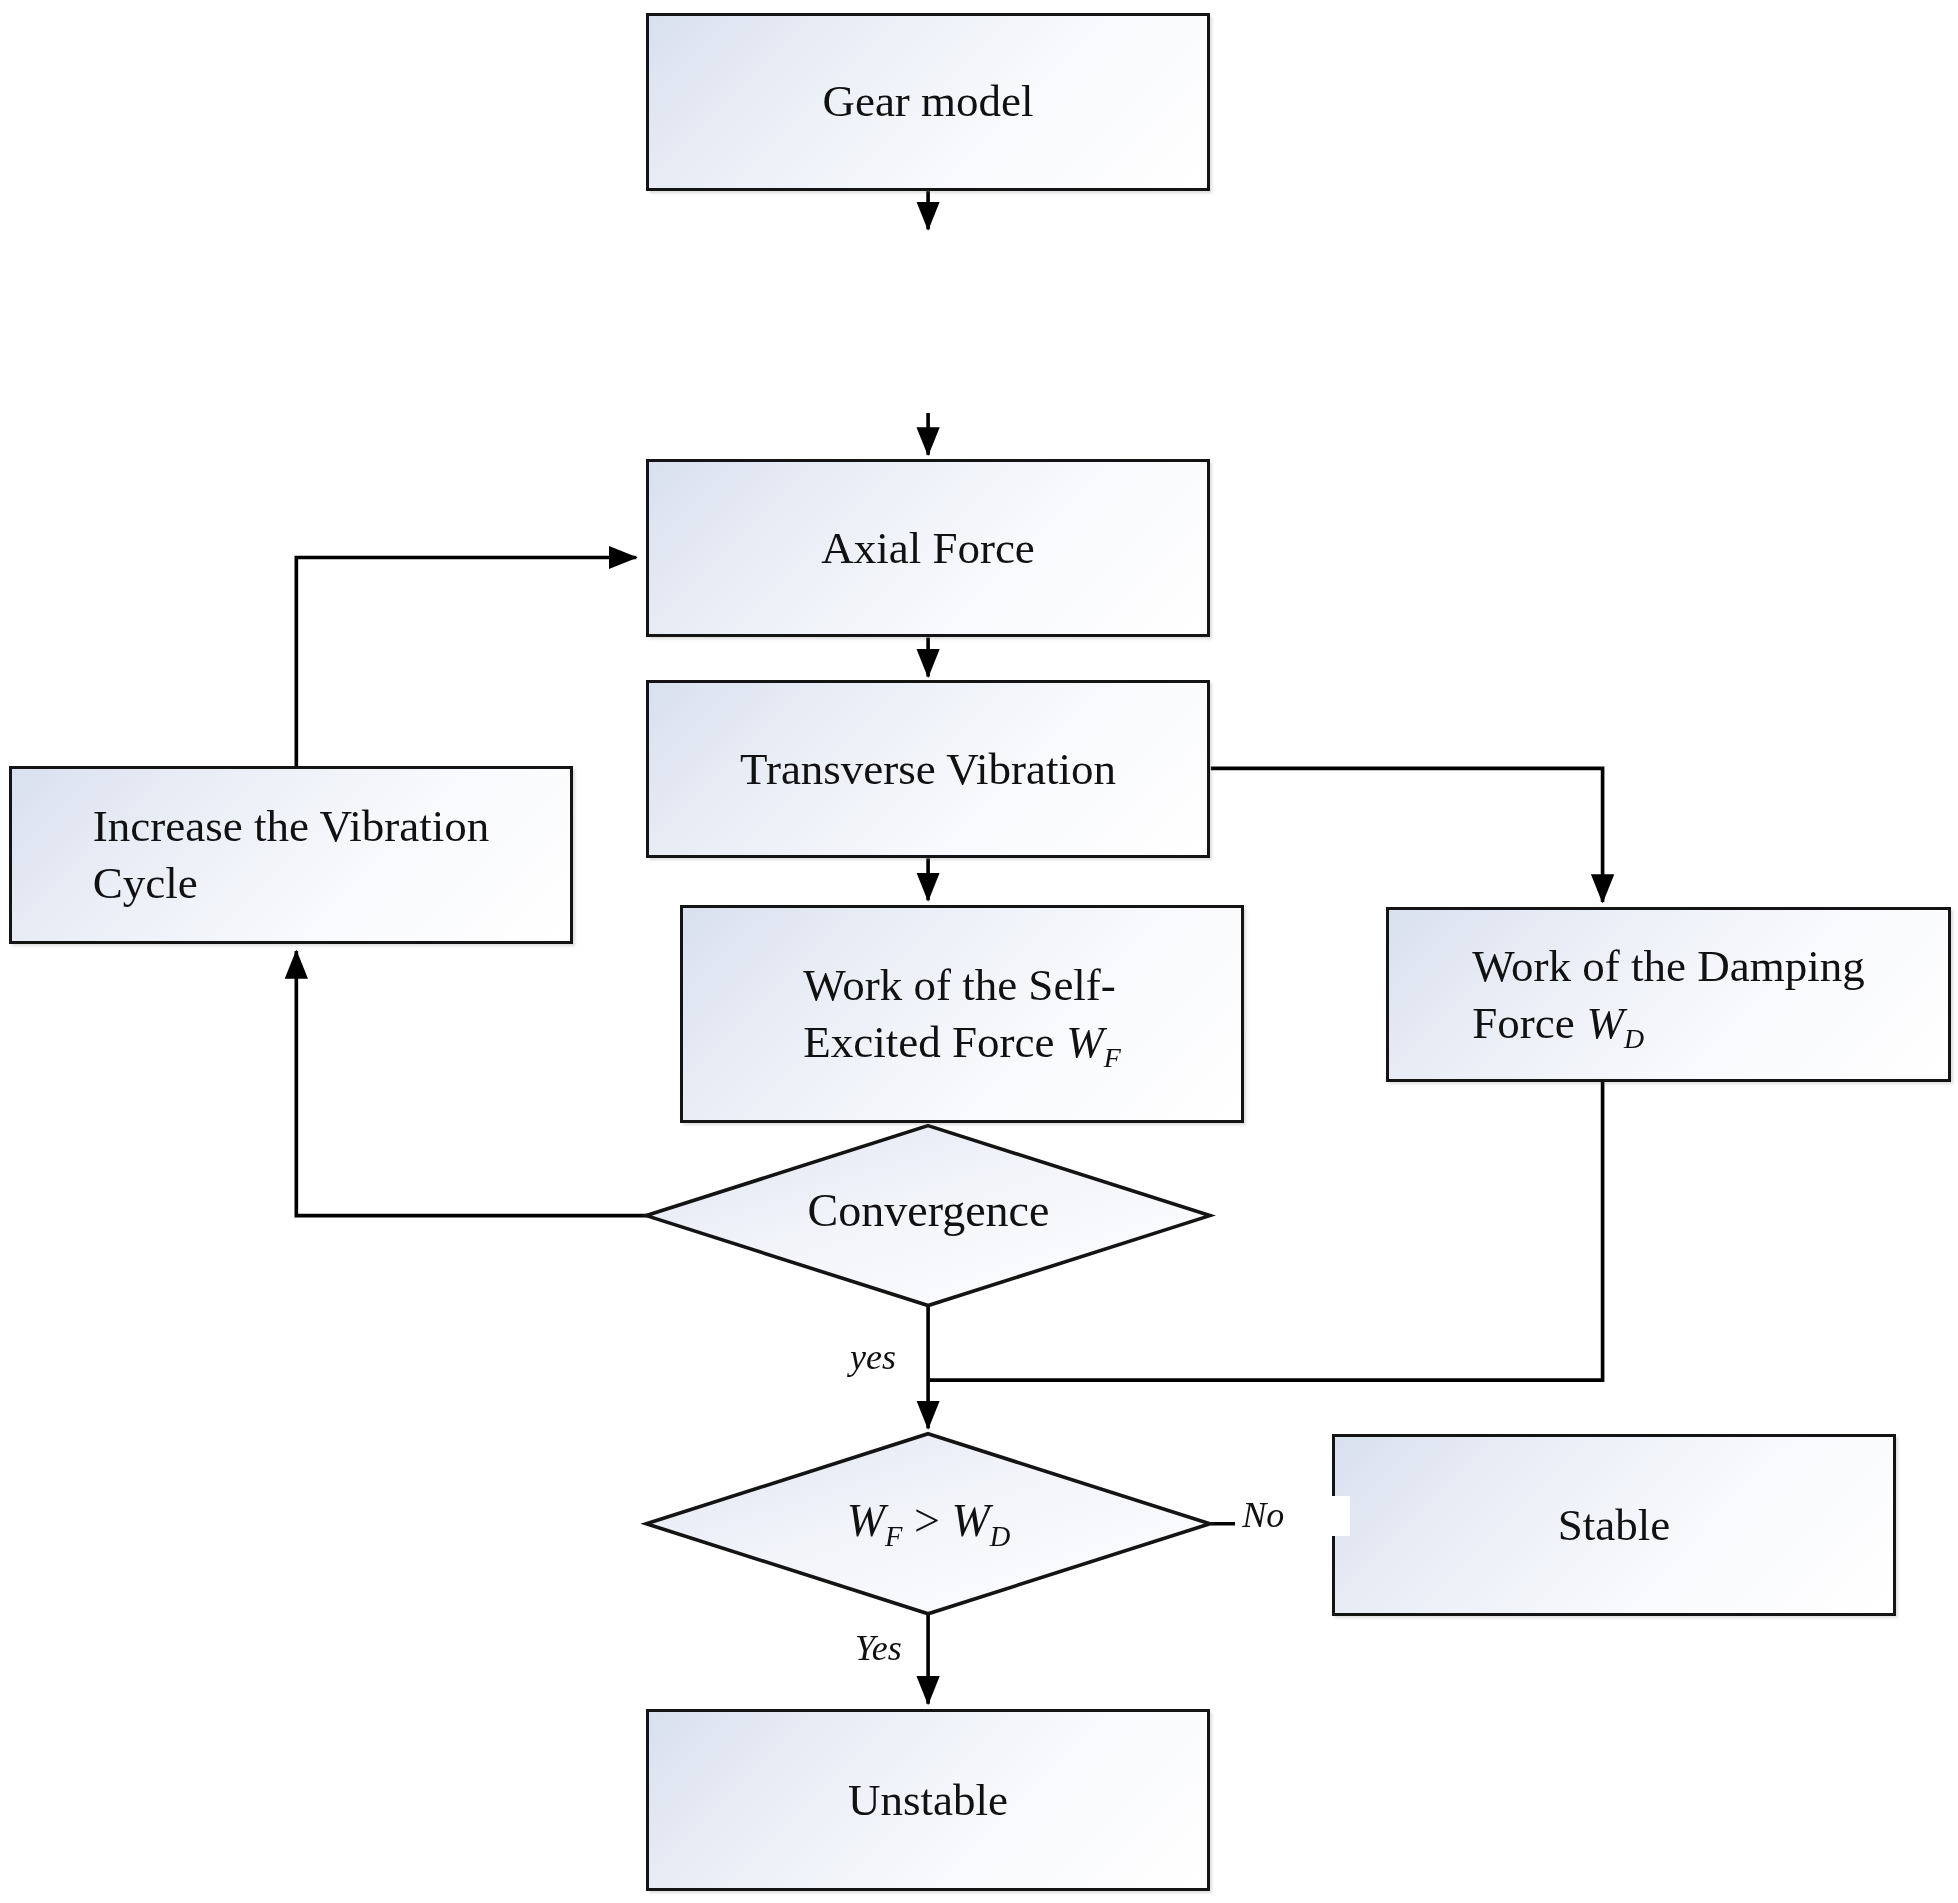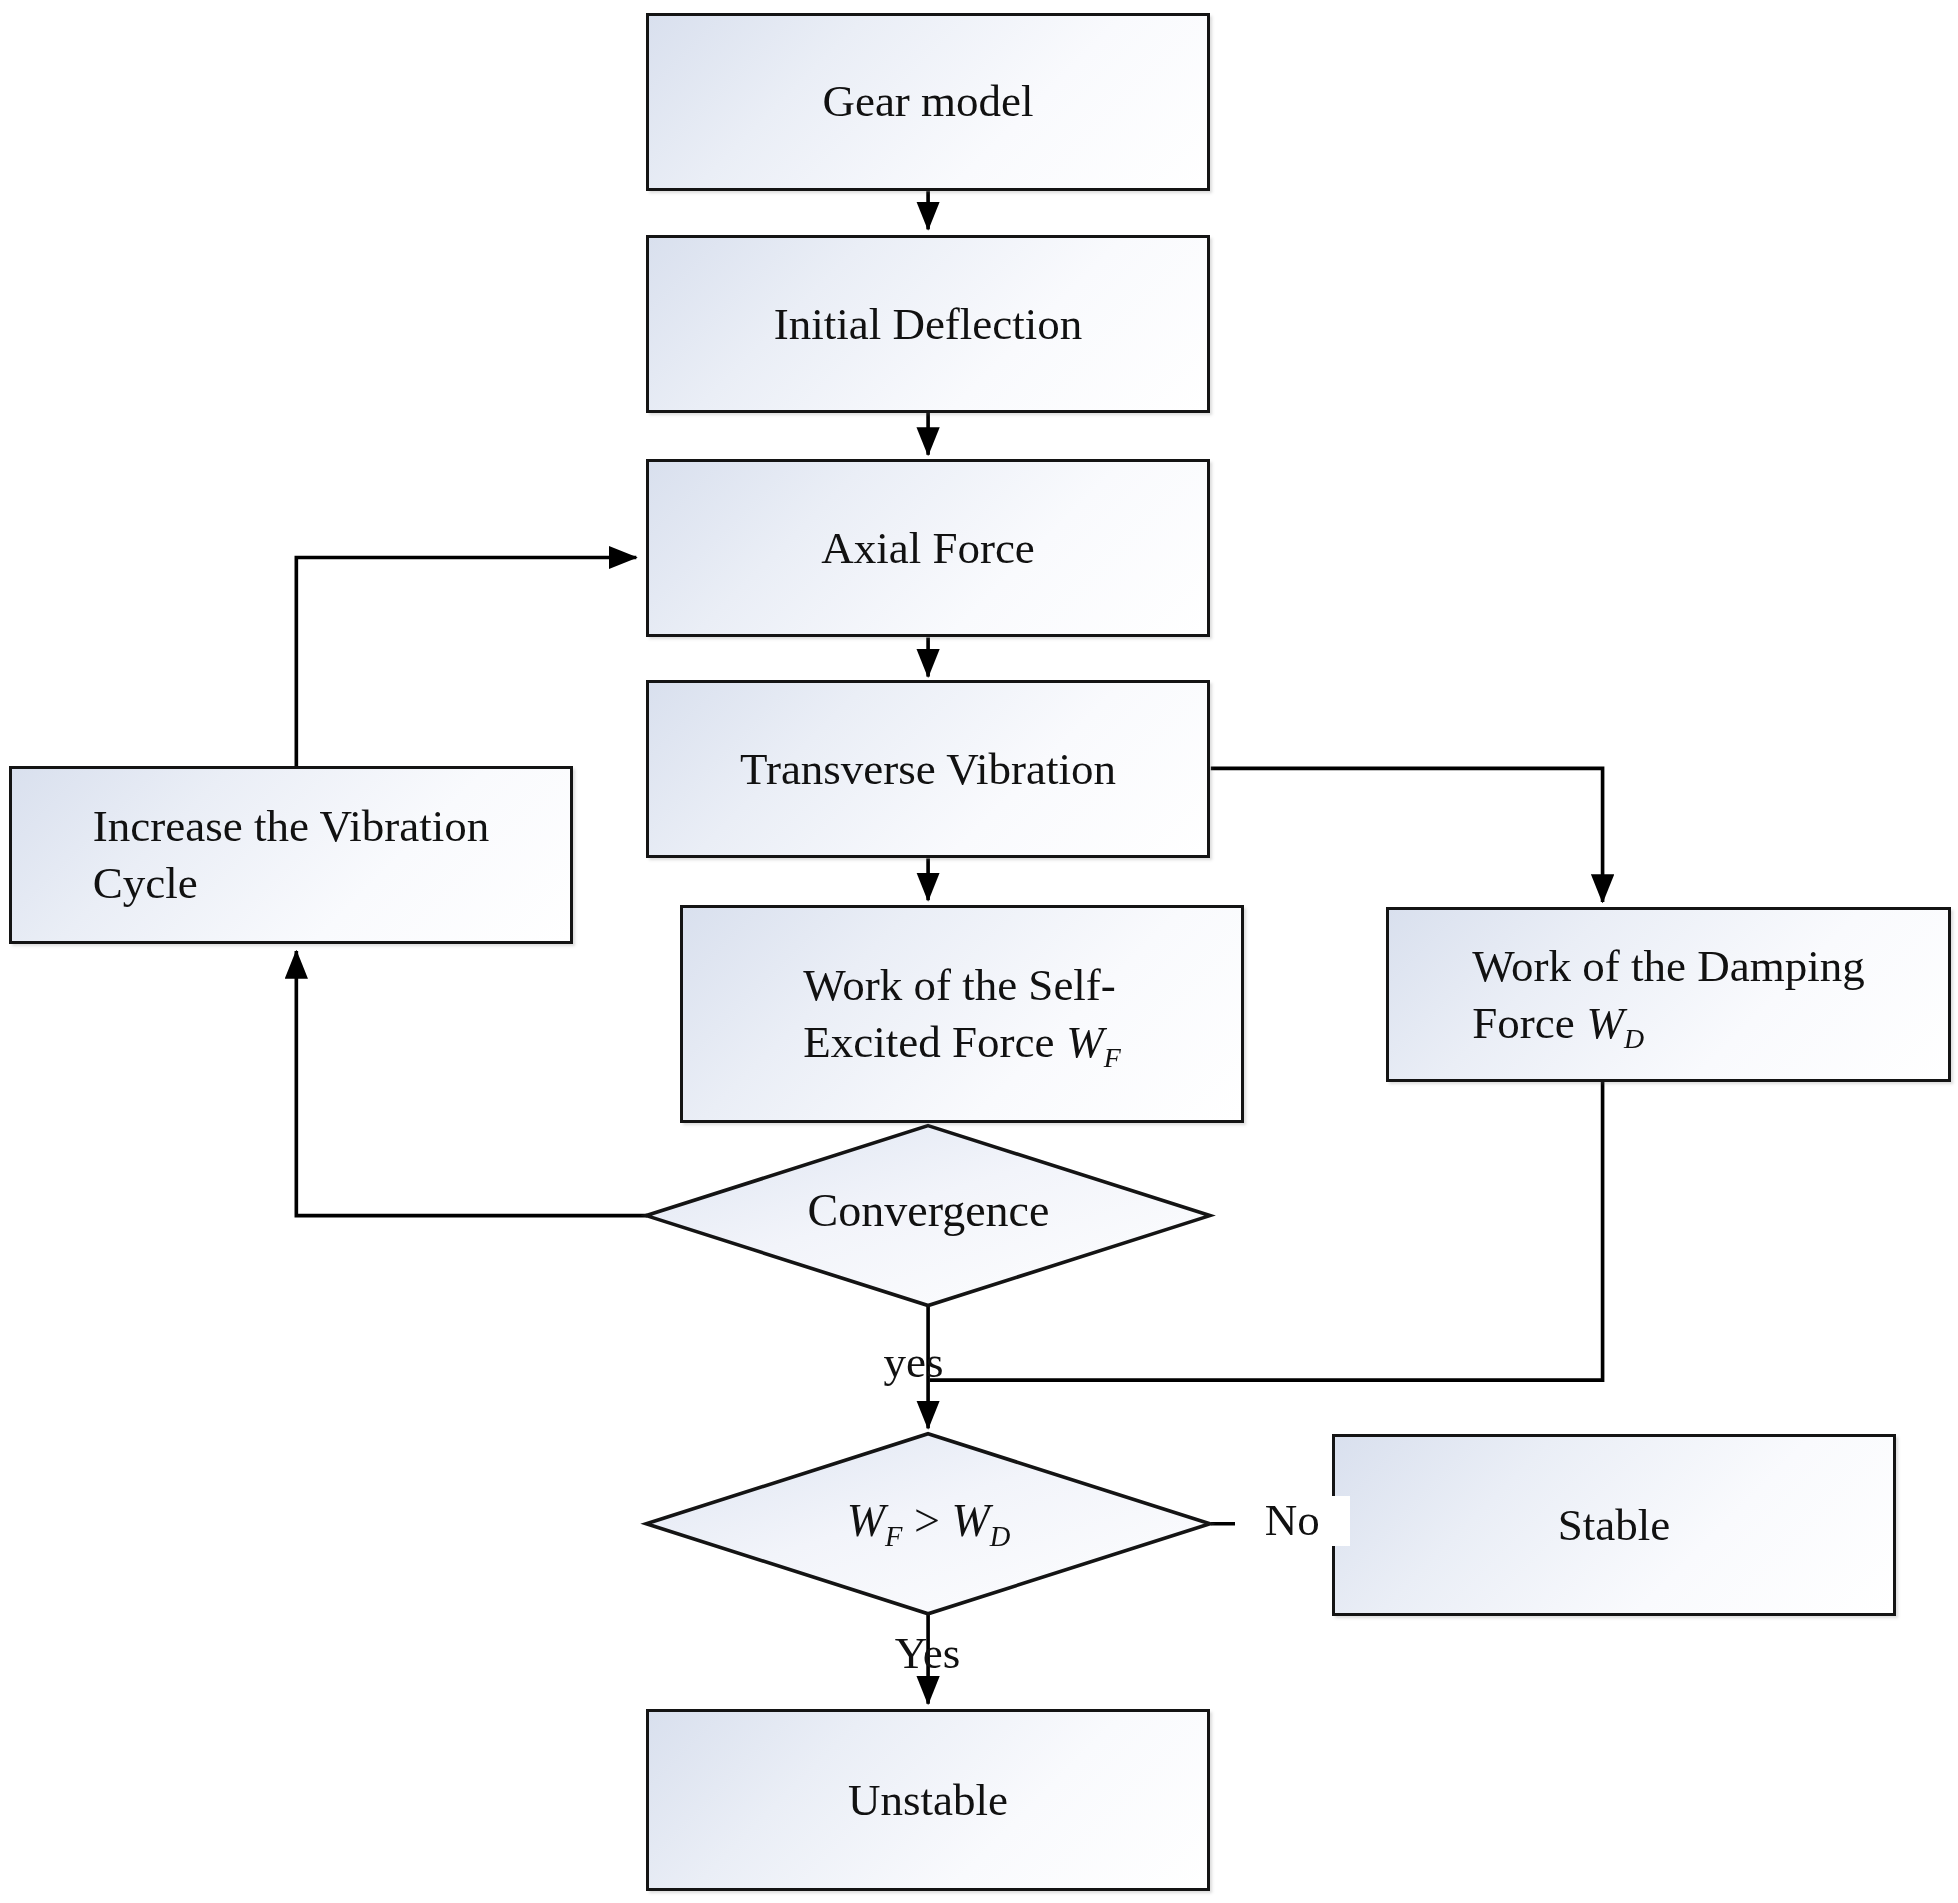--- a/index.html
+++ b/index.html
@@ -27,23 +27,24 @@
     line-height: 1.26;
   }
   .diamond-label {
     position: absolute;
     text-align: center;
     font-size: 46px;
     line-height: 1.1;
   }
   .edge-label {
     position: absolute;
-    text-align: center;
-    font-size: 45px;
+    text-align: left;
+    font-size: 36px;
     line-height: 1.1;
+    font-style: italic;
   }
   .edge-label.bg-white { background: #ffffff; padding: 0 7.3px; }
   .var { font-style: italic; margin-left: 0.26em; }
   .var-first { font-style: italic; }
   sub.sv { font-size: 0.62em; font-style: italic; line-height: 0; }
   .op { margin: 0 0.25em; }
 </style>
 </head>
 <body>
 
@@ -79,23 +80,20 @@
     <g stroke="#141414" stroke-width="4" fill="url(#diamondGrad)">
       <polygon points="1021,1238 1331,1337 1021,1436 711,1337"></polygon>
       <polygon points="1021,1577 1331,1676 1021,1775 711,1676"></polygon>
     </g>
   </svg>
 
   <div class="node" style="left:646px; top:12.7px; width:564px; height:178px">
     <span>Gear model</span>
   </div>
 
-  <div class="node" style="left:646px; top:235px; width:564px; height:178px">
-    <span>Initial Deflection</span>
-  </div>
 
   <div class="node" style="left:646px; top:459px; width:564px; height:178px">
     <span>Axial Force</span>
   </div>
 
   <div class="node" style="left:646px; top:680px; width:564px; height:178px">
     <span>Transverse Vibration</span>
   </div>
 
   <div class="node" style="left:680px; top:905px; width:564px; height:218px">

